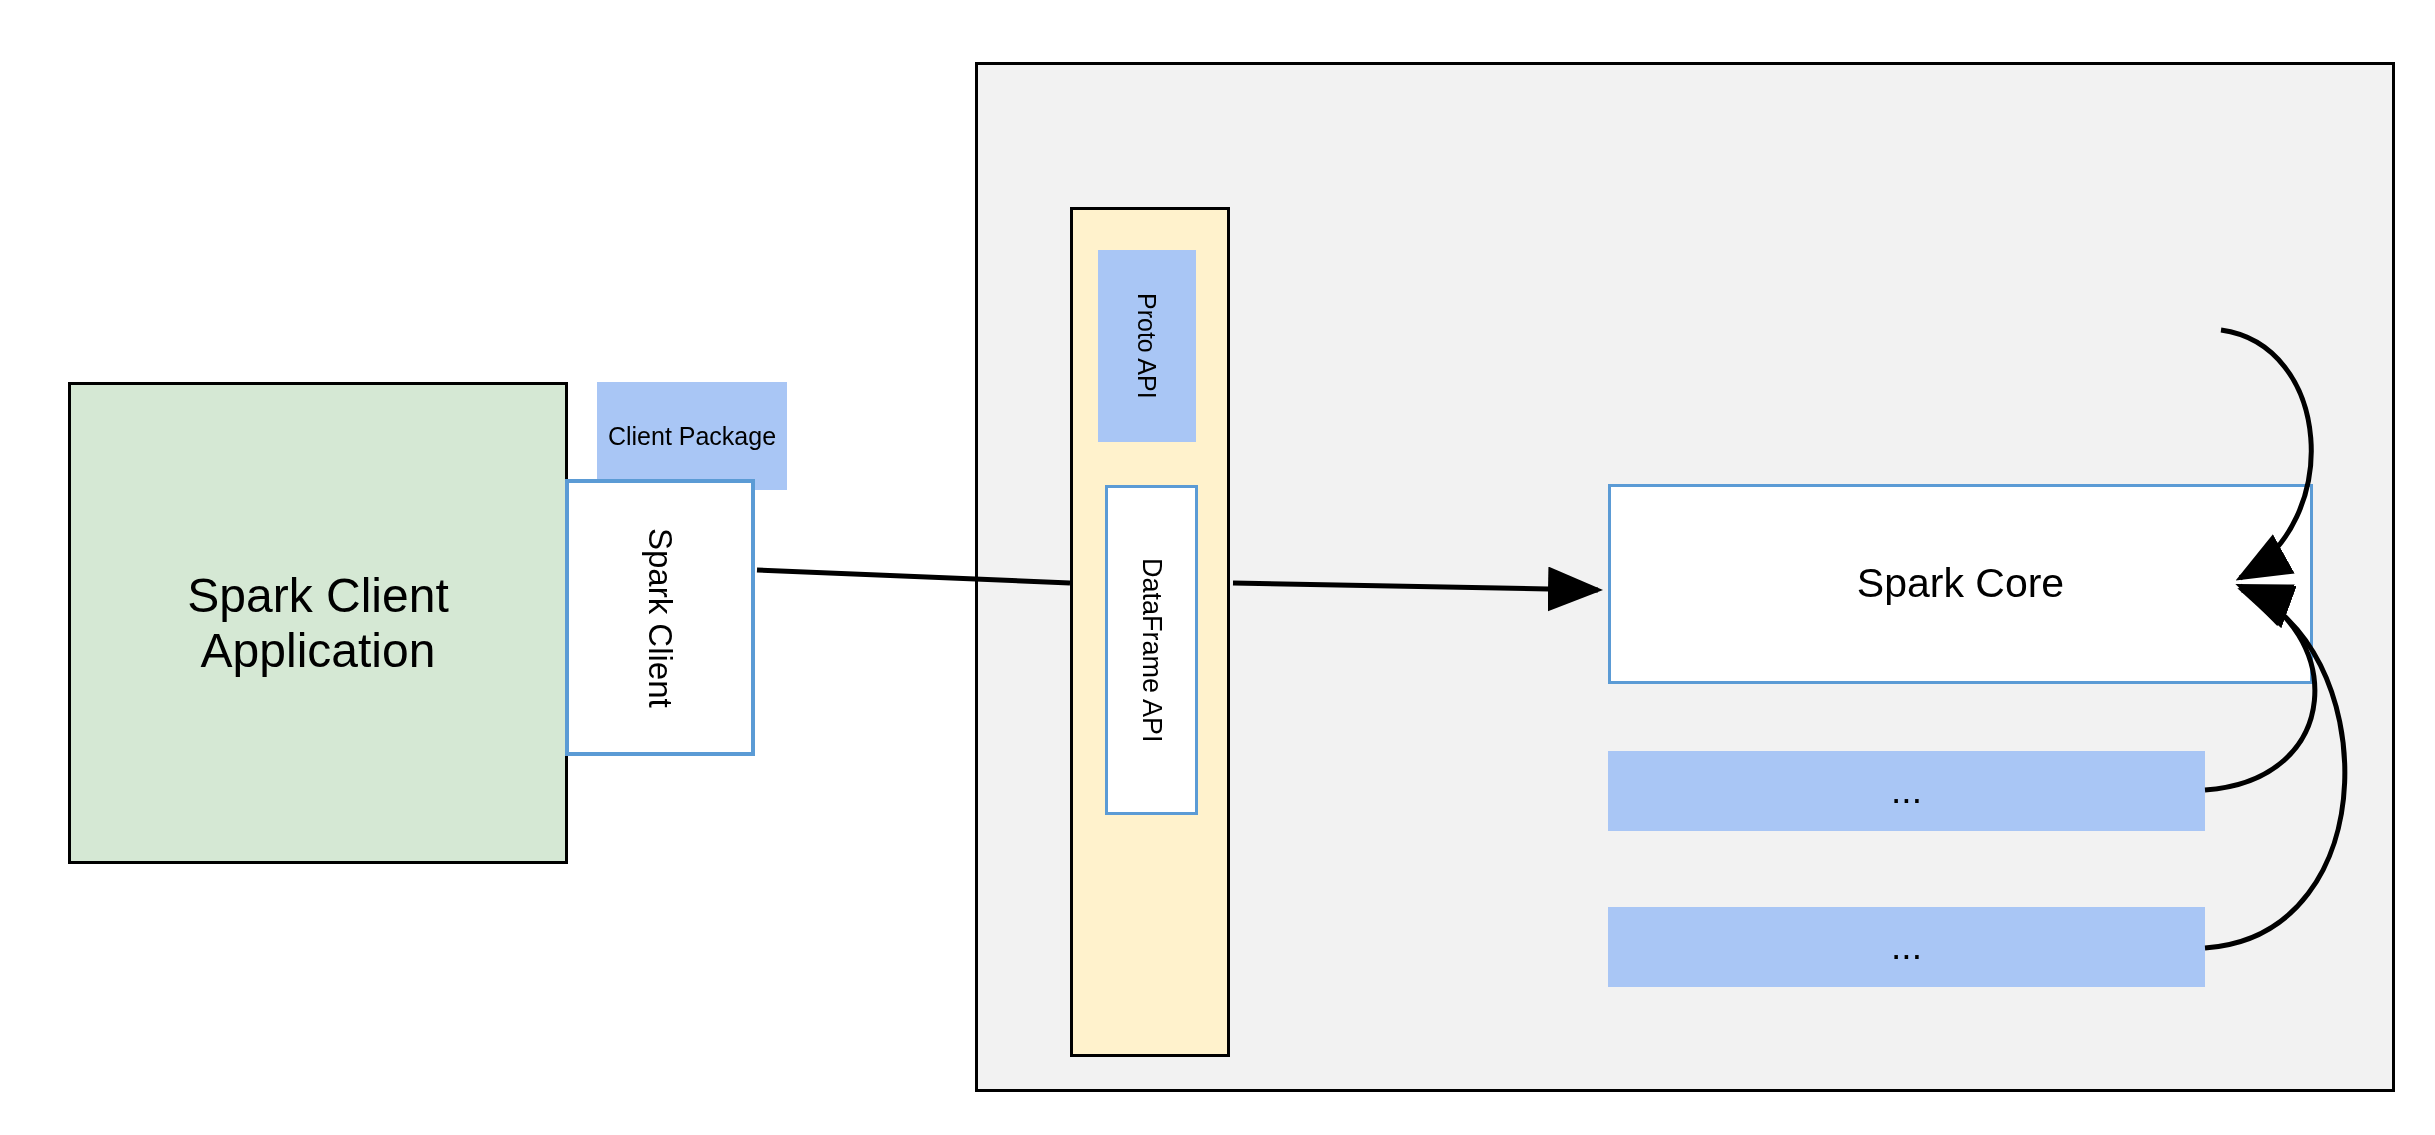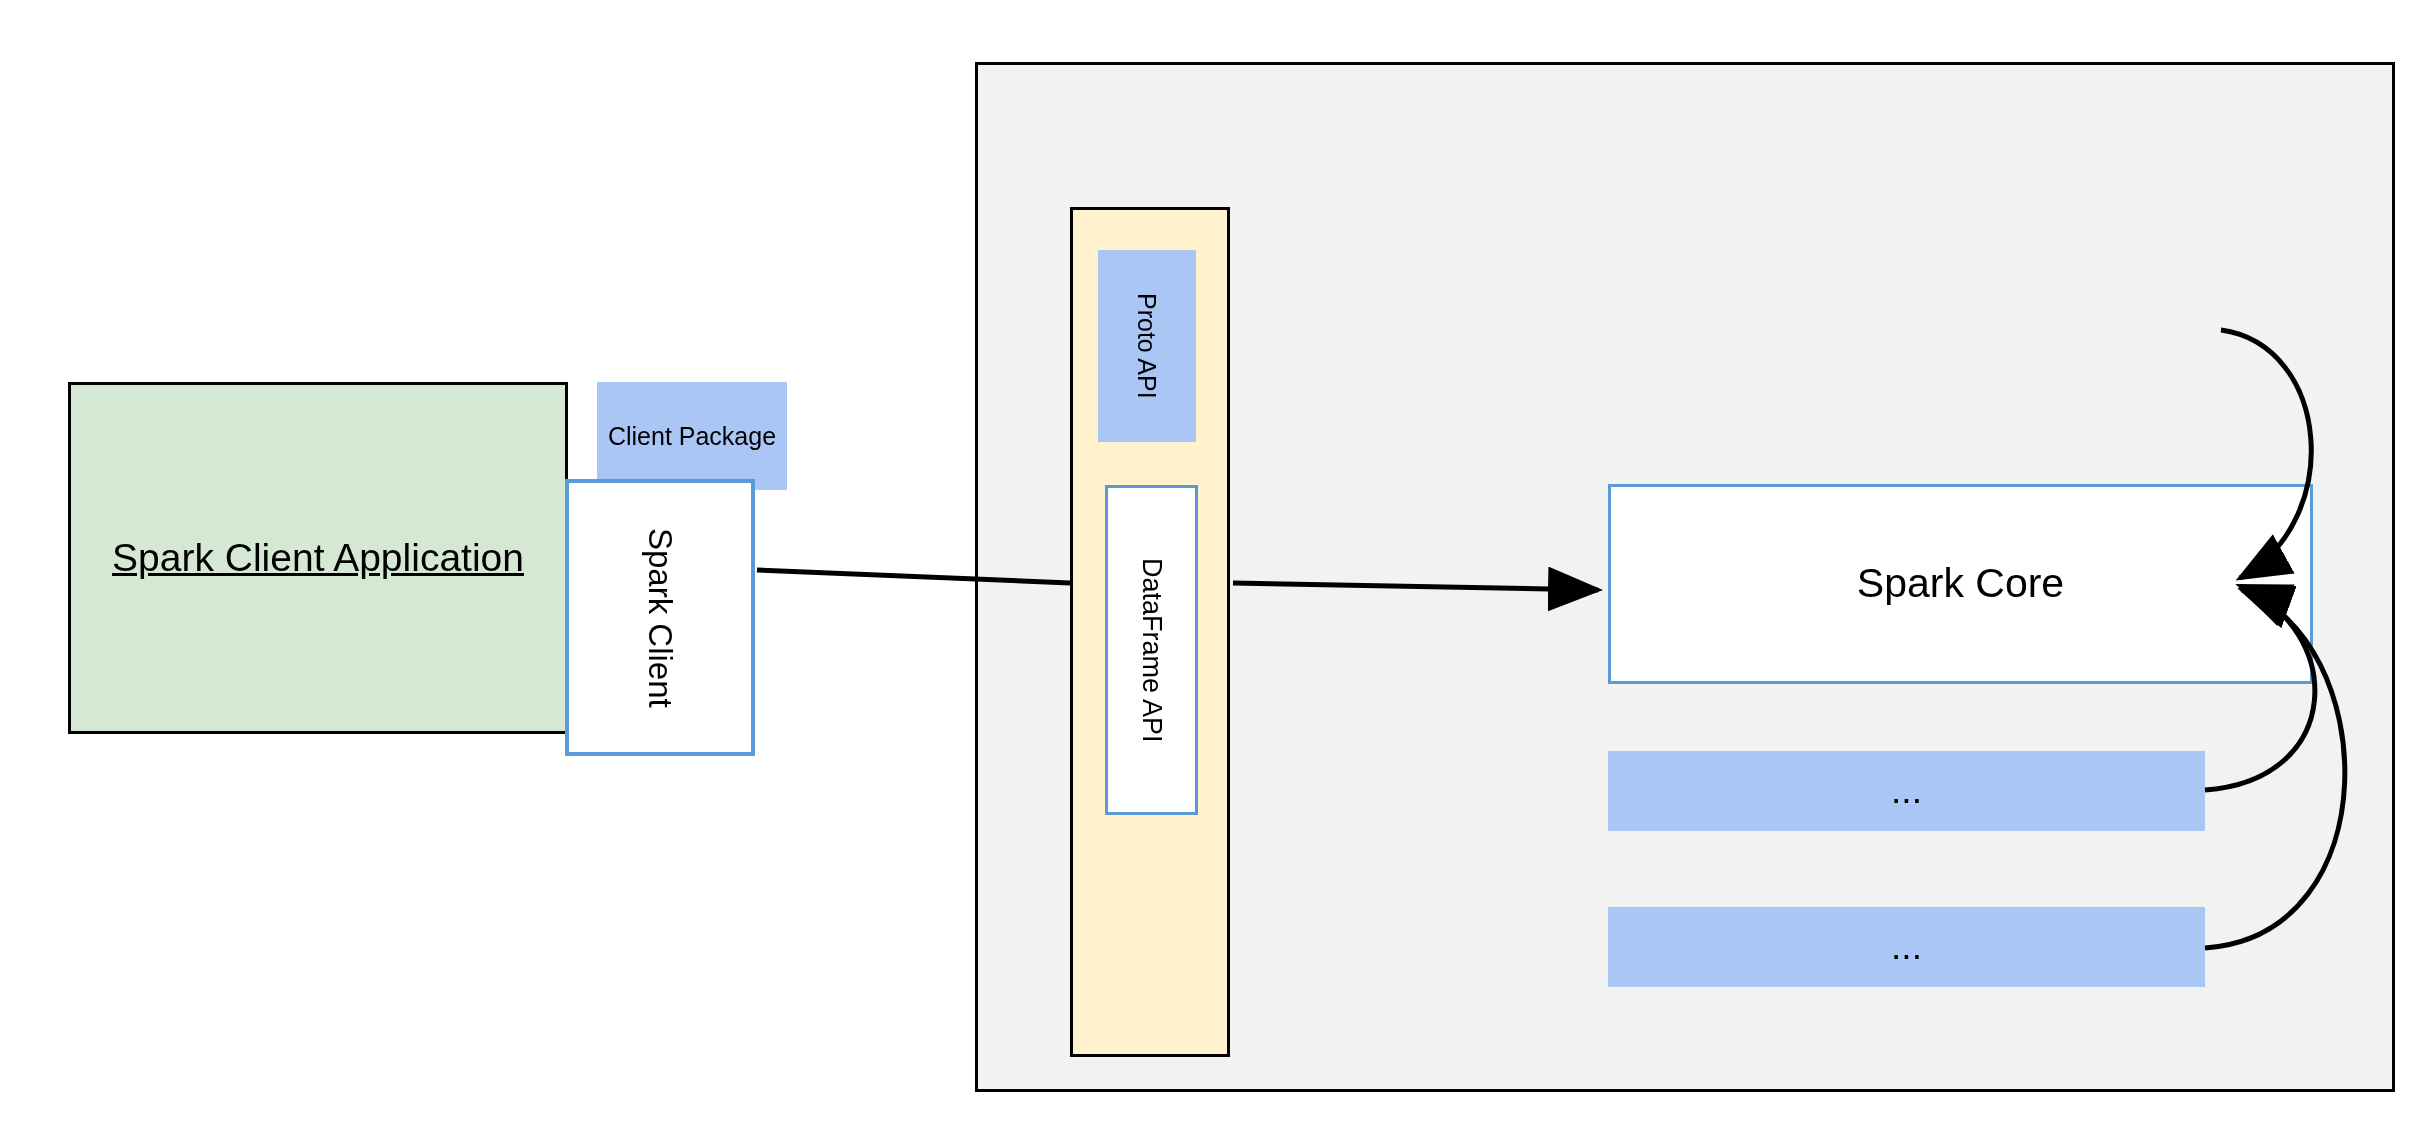--- a/index.html
+++ b/index.html
@@ -30,26 +30,25 @@
   .label {
     position: absolute;
     color: #000000;
     text-align: center;
     line-height: 1.2;
     white-space: pre-line;
   }
 
   
   #client-app {
-    left: 68px;  top: 382px;  width: 500px; height: 352px;
+    left: 68px;  top: 382px;  width: 500px; height: 482px;
     background: #D5E8D4;
     border: 3px solid #000000;
-    font-size: 39px;
+    font-size: 48px;
     z-index: 2;
-    text-decoration: underline;
   }
   #client-package {
     left: 565px; top: 382px; width: 190px; height: 108px;
     background: #A9C6F5;
     border: none;
     font-size: 25px;
     z-index: 3;
     margin-left: 32px;
   }
   #spark-client {

